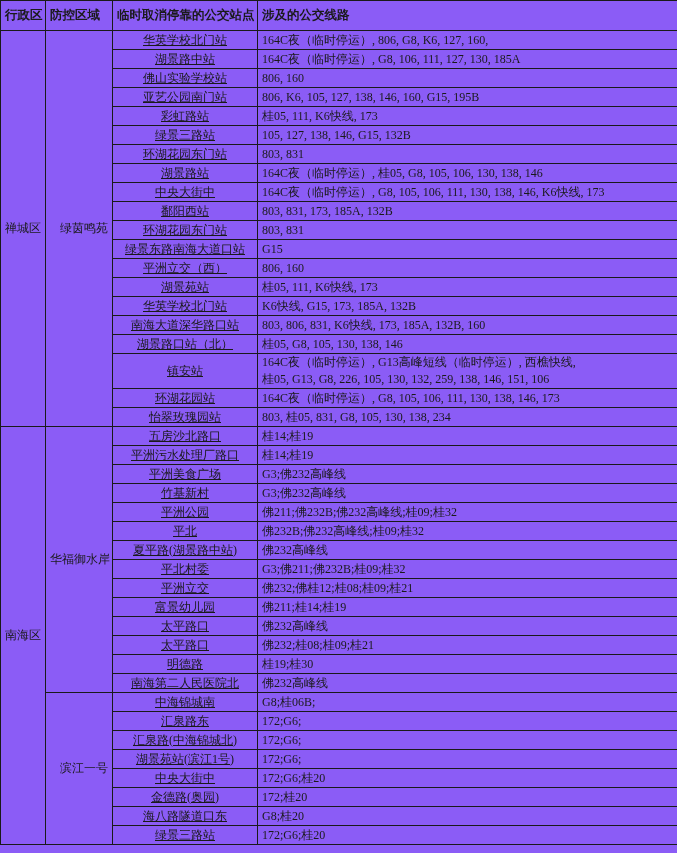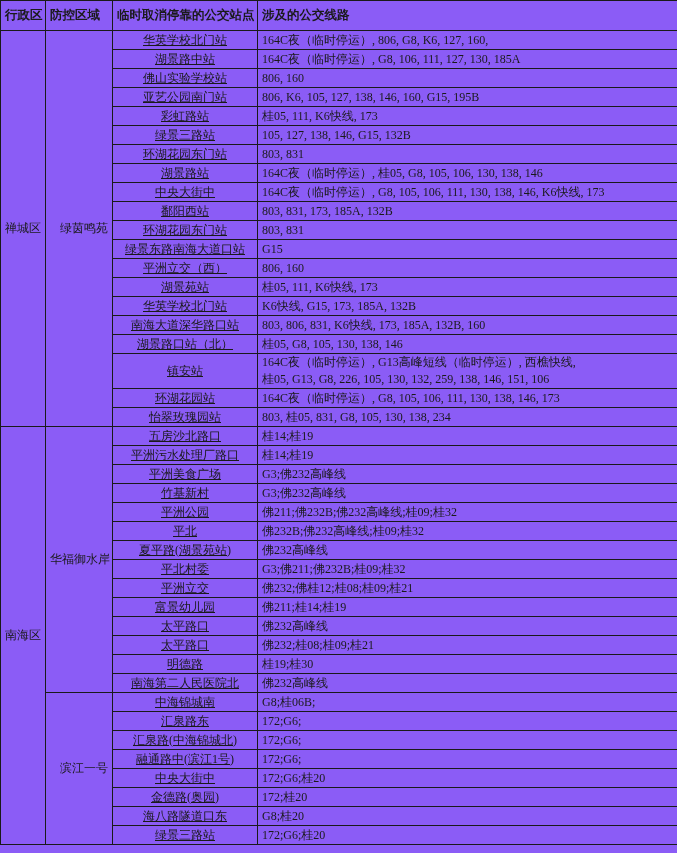--- a/index.html
+++ b/index.html
@@ -164,21 +164,21 @@
         </tr>
         <tr>
           <td class="station">平洲公园</td>
           <td class="routes">佛211;佛232B;佛232高峰线;桂09;桂32</td>
         </tr>
         <tr>
           <td class="station">平北</td>
           <td class="routes">佛232B;佛232高峰线;桂09;桂32</td>
         </tr>
         <tr>
-          <td class="station">夏平路(湖景苑站)</td>
+          <td class="station">夏平路(湖景路中站)</td>
           <td class="routes">佛232高峰线</td>
         </tr>
         <tr>
           <td class="station">平北村委</td>
           <td class="routes">G3;佛211;佛232B;桂09;桂32</td>
         </tr>
         <tr>
           <td class="station">平洲立交</td>
           <td class="routes">佛232;佛桂12;桂08;桂09;桂21</td>
         </tr>
@@ -209,21 +209,21 @@
         </tr>
         <tr>
           <td class="station">汇泉路东</td>
           <td class="routes">172;G6;</td>
         </tr>
         <tr>
           <td class="station">汇泉路(中海锦城北)</td>
           <td class="routes">172;G6;</td>
         </tr>
         <tr>
-          <td class="station">融通路中(滨江1号)</td>
+          <td class="station">湖景苑站(滨江1号)</td>
           <td class="routes">172;G6;</td>
         </tr>
         <tr>
           <td class="station">中央大街中</td>
           <td class="routes">172;G6;桂20</td>
         </tr>
         <tr>
           <td class="station">金德路(奥园)</td>
           <td class="routes">172;桂20</td>
         </tr>

